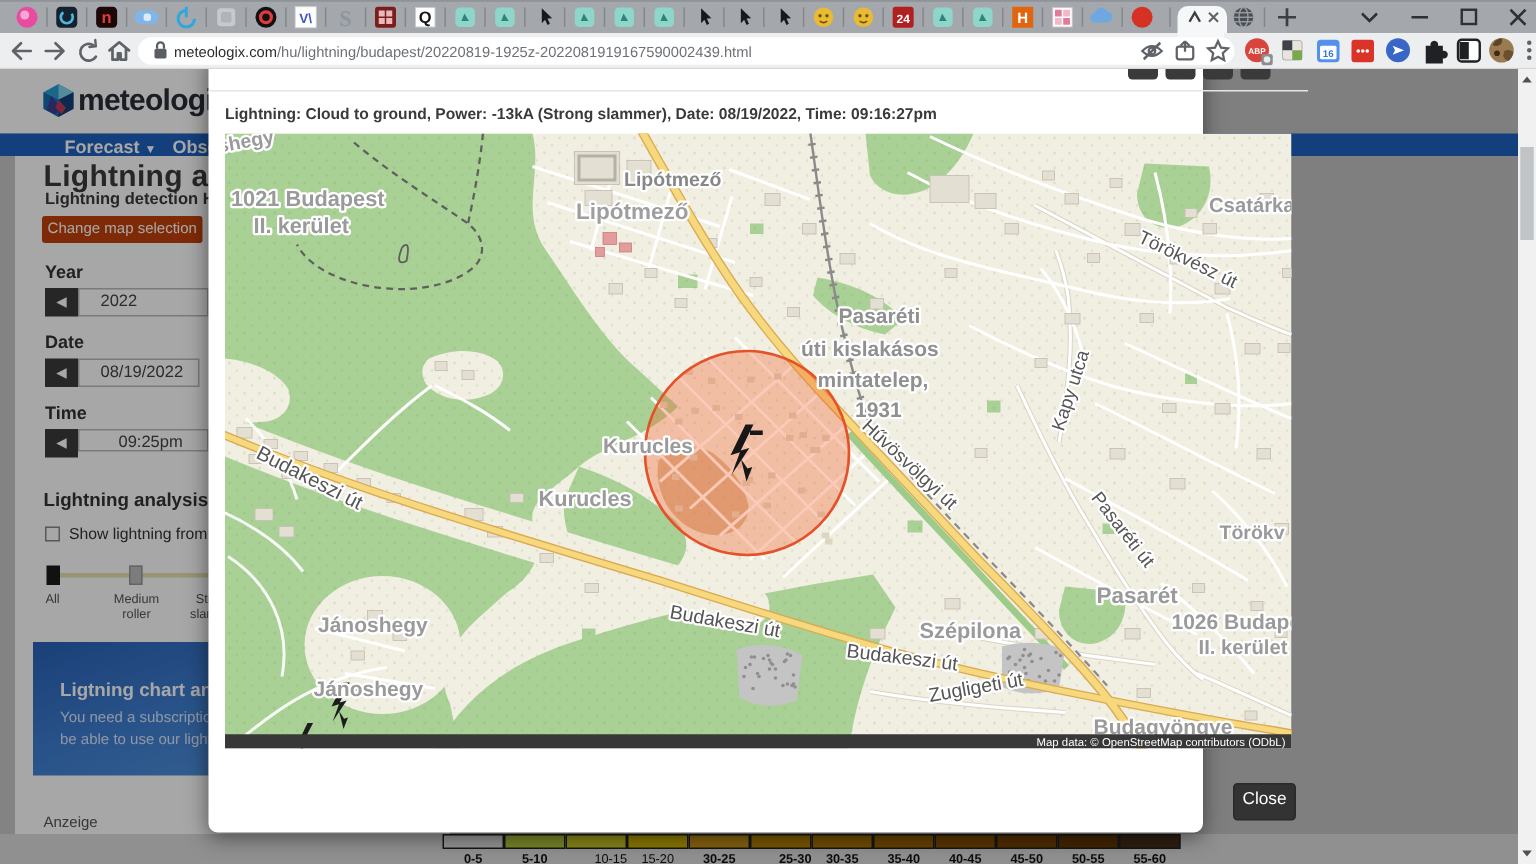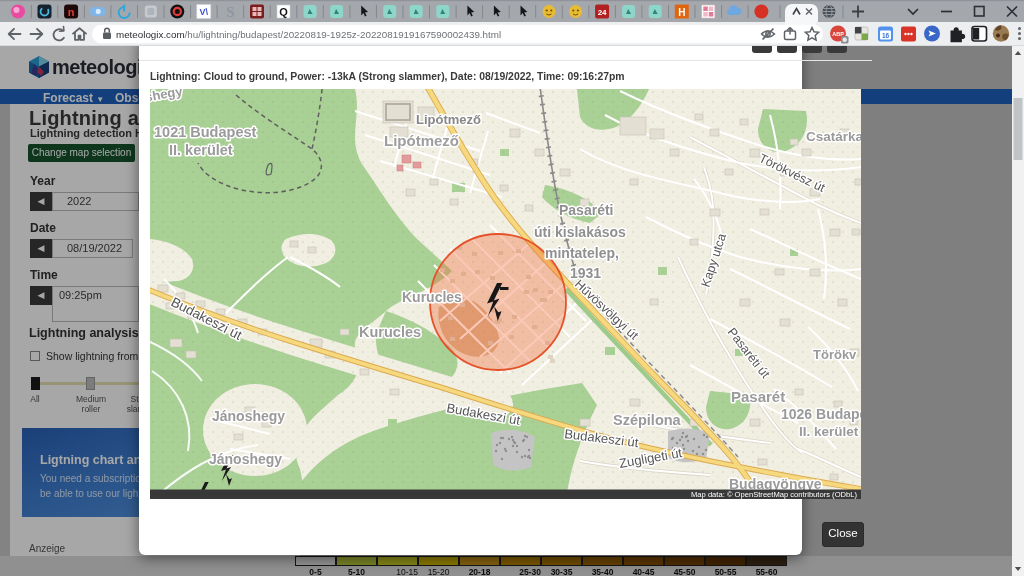--- a/index.html
+++ b/index.html
@@ -20,30 +20,30 @@
     <path d="M 13,11.5 l 10,-5 v 11 l -10,5.5 z" fill="#163f7a"></path>
     <path d="M 8,9 l 7,8 -4,4 -6,-2.5 z" fill="#3b3f8f"></path>
     <path d="M 13,11.5 l 5,5.5 -3,4 -4,-4 z" fill="#c03a5a"></path>
   </svg>
   <div style="position:absolute;left:52px;top:10px;font-size:20px;font-weight:bold;color:#2a2d38;letter-spacing:-0.5px">meteologix</div>
   <div style="position:absolute;left:0;top:43px;width:1012px;height:15px;background:#1f60bf"></div>
   <div style="position:absolute;left:43px;top:45px;font-size:12px;font-weight:bold;color:#fff">Forecast <span style="font-size:8px">▼</span></div>
   <div style="position:absolute;left:115px;top:45px;font-size:12px;font-weight:bold;color:#fff">Observations</div>
   <div style="position:absolute;left:29px;top:61px;font-size:20px;font-weight:bold;color:#3a3a3a;letter-spacing:0.2px">Lightning analysis</div>
   <div style="position:absolute;left:30px;top:81px;font-size:11px;font-weight:bold;color:#3a3a3a">Lightning detection Hungary</div>
-  <div style="position:absolute;left:28px;top:98px;width:107px;height:18px;background:#14532d;border-radius:2px;color:#fff;font-size:10px;text-align:center;line-height:18px">Change map selection</div>
+  <div style="position:absolute;left:28px;top:98px;width:107px;height:18px;background:#c2410c;border-radius:2px;color:#fff;font-size:10px;text-align:center;line-height:18px">Change map selection</div>
   <div style="position:absolute;left:30px;top:128px;font-size:12px;font-weight:bold;color:#333">Year</div>
   <div style="position:absolute;left:30px;top:146px;width:22px;height:19px;background:#3a3a3a;color:#fff;font-size:9px;text-align:center;line-height:19px">◀</div>
   <div style="position:absolute;left:52px;top:146px;width:87px;height:19px;background:#fff;border:1px solid #bbb;box-sizing:border-box;font-size:11px;color:#444;line-height:17px;padding-left:14px">2022</div>
   <div style="position:absolute;left:30px;top:175px;font-size:12px;font-weight:bold;color:#333">Date</div>
   <div style="position:absolute;left:30px;top:193px;width:22px;height:19px;background:#3a3a3a;color:#fff;font-size:9px;text-align:center;line-height:19px">◀</div>
   <div style="position:absolute;left:52px;top:193px;width:81px;height:19px;background:#fff;border:1px solid #bbb;box-sizing:border-box;font-size:11px;color:#444;line-height:17px;padding-left:14px">08/19/2022</div>
   <div style="position:absolute;left:30px;top:222px;font-size:12px;font-weight:bold;color:#333">Time</div>
   <div style="position:absolute;left:30px;top:240px;width:22px;height:19px;background:#3a3a3a;color:#fff;font-size:9px;text-align:center;line-height:19px">◀</div>
-  <div style="position:absolute;left:52px;top:240px;width:87px;height:36px;background:#fff;border:1px solid #bbb;box-sizing:border-box;font-size:11px;color:#444;line-height:17px;padding-left:6px">09:25pm</div>
+  <div style="position:absolute;left:52px;top:240px;width:87px;height:15px;background:#fff;border:1px solid #bbb;box-sizing:border-box;font-size:11px;color:#444;line-height:17px;padding-left:26px">09:25pm</div>
   <div style="position:absolute;left:29px;top:280px;font-size:12.5px;font-weight:bold;color:#333">Lightning analysis</div>
   <div style="position:absolute;left:30px;top:305px;width:10px;height:10px;background:#fff;border:1px solid #888;box-sizing:border-box"></div>
   <div style="position:absolute;left:46px;top:304px;font-size:10.5px;color:#333">Show lightning from previous</div>
   <div style="position:absolute;left:33px;top:336px;width:106px;height:3px;background:#e6e2ae"></div>
   <div style="position:absolute;left:31px;top:331px;width:9px;height:13px;background:#1a1a1a"></div>
   <div style="position:absolute;left:86px;top:331px;width:9px;height:13px;background:#bdbdbd;border:1px solid #999;box-sizing:border-box"></div>
   <div style="position:absolute;left:25px;top:348px;width:20px;text-align:center;font-size:8.5px;color:#555">All</div>
   <div style="position:absolute;left:66px;top:348px;width:50px;text-align:center;font-size:8.5px;color:#555">Medium<br>roller</div>
   <div style="position:absolute;left:123px;top:348px;width:40px;text-align:center;font-size:8.5px;color:#555">Strong<br>slammer</div>
   <div style="position:absolute;left:22px;top:382px;width:117px;height:89px;background:linear-gradient(160deg,#2a62b8 0%,#3e7fd2 60%,#4e8fdc 100%)">
@@ -53,21 +53,21 @@
   <div style="position:absolute;left:29px;top:497px;font-size:10px;color:#555">Anzeige</div>
   <div style="position:absolute;left:295.0px;top:510px;width:41.0px;height:10px;background:#e3e3e3;border:1px solid #222;box-sizing:border-box"></div>
       <div style="position:absolute;left:295.0px;top:521px;width:41.0px;text-align:center;font-size:8.5px;font-weight:bold;color:#111">0-5</div>
       <div style="position:absolute;left:336.0px;top:510px;width:41.0px;height:10px;background:#b7ca3c;border:1px solid #222;box-sizing:border-box"></div>
       <div style="position:absolute;left:336.0px;top:521px;width:41.0px;text-align:center;font-size:8.5px;font-weight:bold;color:#111">5-10</div>
       <div style="position:absolute;left:377.0px;top:510px;width:41.0px;height:10px;background:#cbcb26;border:1px solid #222;box-sizing:border-box"></div>
       <div style="position:absolute;left:377.0px;top:521px;width:41.0px;text-align:right;font-size:8.5px;font-weight:normal;color:#111">10-15</div>
       <div style="position:absolute;left:418.0px;top:510px;width:41.0px;height:10px;background:#d2b800;border:1px solid #222;box-sizing:border-box"></div>
       <div style="position:absolute;left:418.0px;top:521px;width:41.0px;text-align:center;font-size:8.5px;font-weight:normal;color:#111">15-20</div>
       <div style="position:absolute;left:459.0px;top:510px;width:41.0px;height:10px;background:#cb9418;border:1px solid #222;box-sizing:border-box"></div>
-      <div style="position:absolute;left:459.0px;top:521px;width:41.0px;text-align:center;font-size:8.5px;font-weight:bold;color:#111">20-18</div>
+      <div style="position:absolute;left:459.0px;top:521px;width:41.0px;text-align:center;font-size:8.5px;font-weight:bold;color:#111">30-25</div>
       <div style="position:absolute;left:500.0px;top:510px;width:41.0px;height:10px;background:#b98400;border:1px solid #222;box-sizing:border-box"></div>
       <div style="position:absolute;left:500.0px;top:521px;width:41.0px;text-align:right;font-size:8.5px;font-weight:bold;color:#111">25-30</div>
       <div style="position:absolute;left:541.0px;top:510px;width:41.0px;height:10px;background:#ac7600;border:1px solid #222;box-sizing:border-box"></div>
       <div style="position:absolute;left:541.0px;top:521px;width:41.0px;text-align:center;font-size:8.5px;font-weight:bold;color:#111">30-35</div>
       <div style="position:absolute;left:582.0px;top:510px;width:41.0px;height:10px;background:#9d6400;border:1px solid #222;box-sizing:border-box"></div>
       <div style="position:absolute;left:582.0px;top:521px;width:41.0px;text-align:center;font-size:8.5px;font-weight:bold;color:#111">35-40</div>
       <div style="position:absolute;left:623.0px;top:510px;width:41.0px;height:10px;background:#8c5200;border:1px solid #222;box-sizing:border-box"></div>
       <div style="position:absolute;left:623.0px;top:521px;width:41.0px;text-align:center;font-size:8.5px;font-weight:bold;color:#111">40-45</div>
       <div style="position:absolute;left:664.0px;top:510px;width:41.0px;height:10px;background:#794600;border:1px solid #222;box-sizing:border-box"></div>
       <div style="position:absolute;left:664.0px;top:521px;width:41.0px;text-align:center;font-size:8.5px;font-weight:bold;color:#111">45-50</div>

